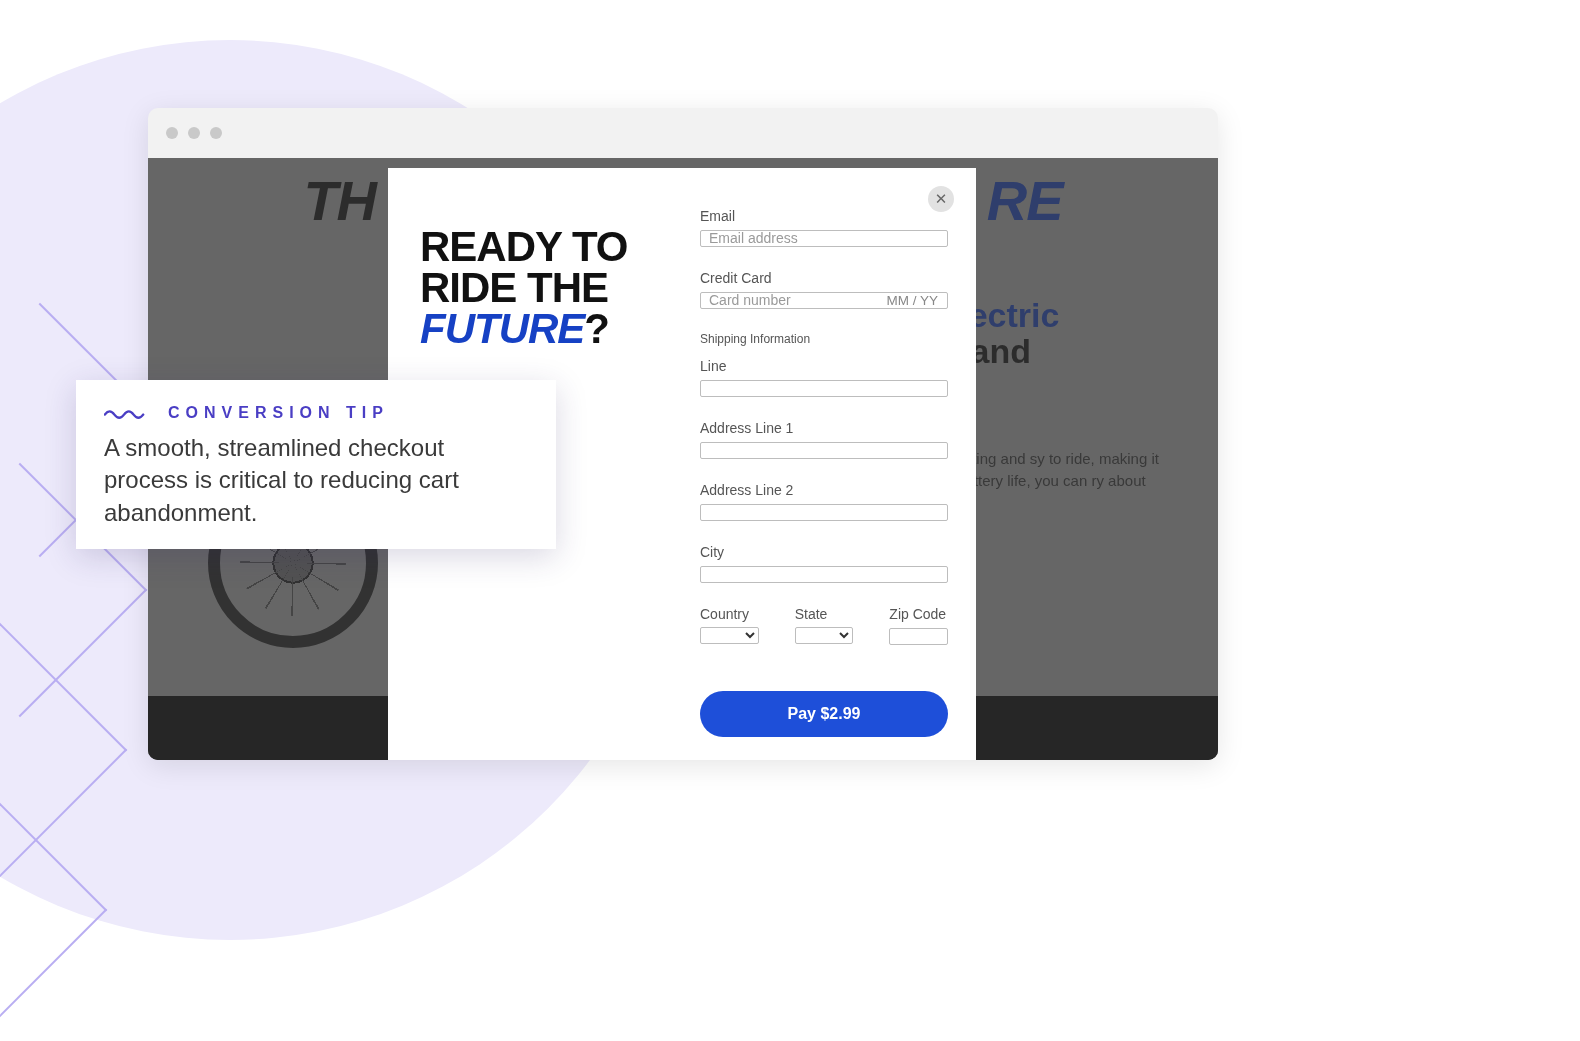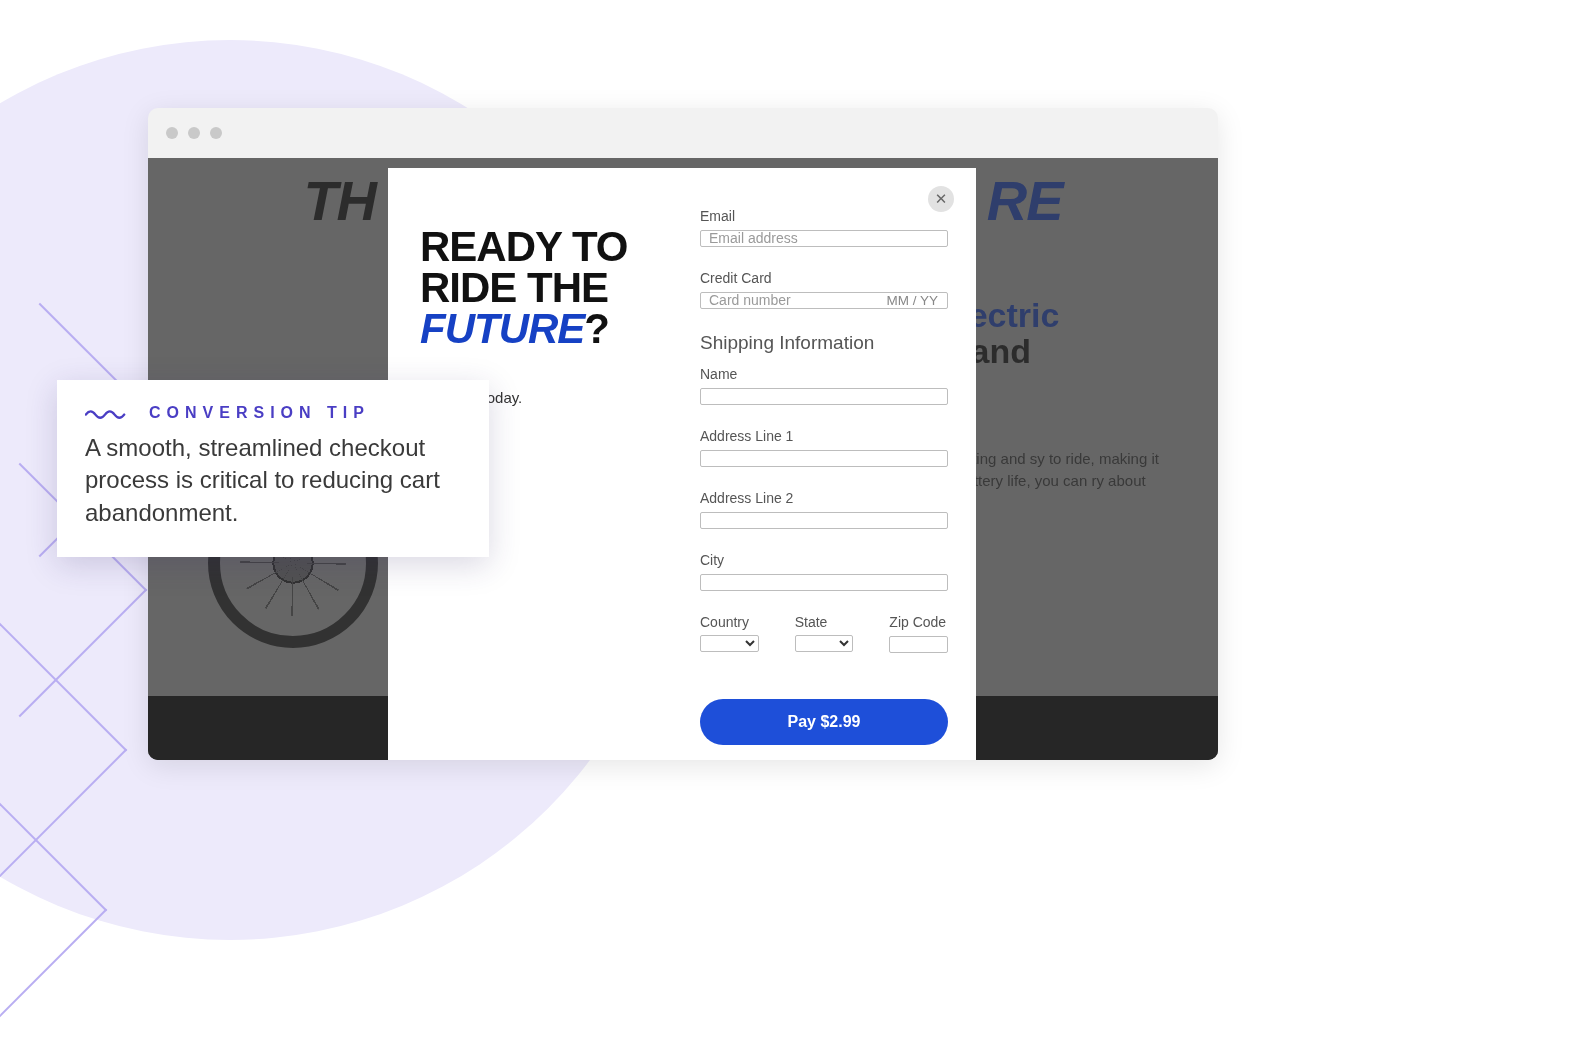--- a/index.html
+++ b/index.html
@@ -179,21 +179,21 @@
     color: #666;
     display: flex;
     align-items: center;
     justify-content: center;
     font-size: 15px;
     cursor: pointer;
   }
 
   .fld { margin-bottom: 23px; }
   .lbl { font-size: 14px; color: #555; margin-bottom: 5px; display:block; }
-  .sect { font-size: 19px; color: #555; margin: 12px 0; }
+  .sect { font-size: 12px; color: #555; margin: 12px 0; }
   .inp, .sel {
     width: 100%;
     height: 17px;
     border: 1px solid #bdbdbd;
     border-radius: 2px;
     padding: 0 8px;
     font-size: 14px;
     color: #333;
     background: #fff;
   }
@@ -219,27 +219,27 @@
     background: #1E4FD9;
     color: #fff;
     font-weight: 700;
     font-size: 16px;
     cursor: pointer;
   }
 
   
   .tip {
     position: absolute;
-    left: 57px;
+    left: 76px;
     top: 380px;
-    width: 432px;
+    width: 480px;
     background: #fff;
     box-shadow: 0 8px 30px rgba(50,40,100,0.18);
     z-index: 10;
-    padding: 24px 28px 28px;
+    padding: 24px 28px 20px;
   }
   .tip-row { display:flex; align-items:center; gap:16px; margin-bottom:10px; }
   .squig {
     width: 48px; height: 14px; flex-shrink:0;
   }
   .squig svg { display:block; }
   .tip-label {
     color: #4A3EC4;
     font-weight: 700;
     font-size: 16px;
@@ -307,21 +307,21 @@
           <label class="lbl">Credit Card</label>
           <div class="card-row">
             <input class="inp" placeholder="Card number" style="">
             <span class="card-suffix">MM / YY</span>
           </div>
         </div>
 
         <div class="sect">Shipping Information</div>
 
         <div class="fld">
-          <label class="lbl">Name</label>
+          <label class="lbl">Line</label>
           <input class="inp" style="">
         </div>
         <div class="fld">
           <label class="lbl">Address Line 1</label>
           <input class="inp" style="">
         </div>
         <div class="fld">
           <label class="lbl">Address Line 2</label>
           <input class="inp" style="">
         </div>

